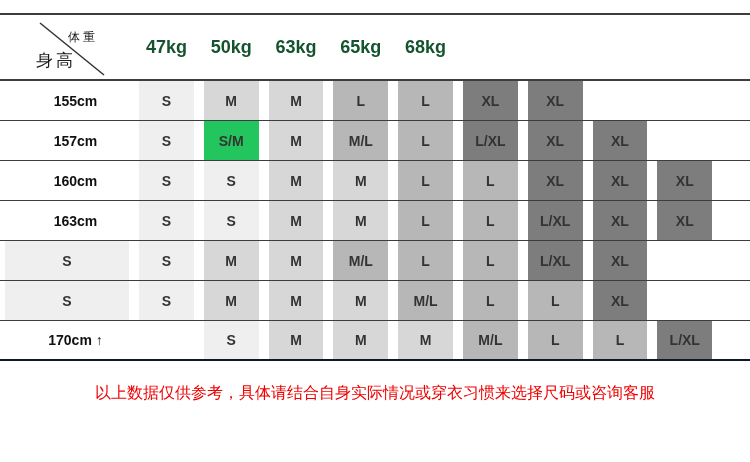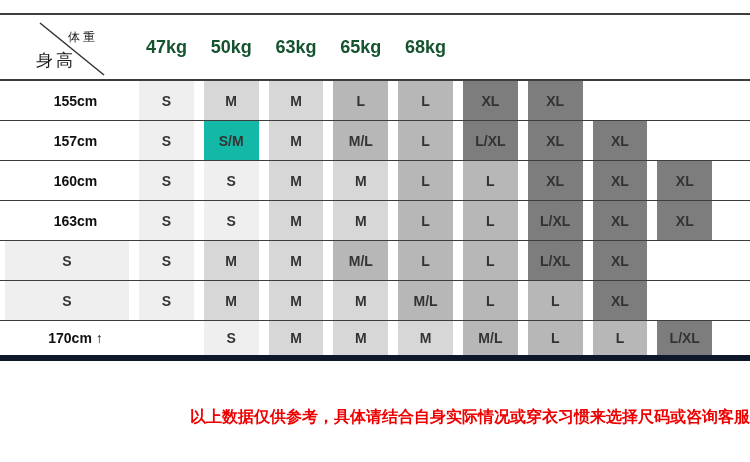--- a/index.html
+++ b/index.html
@@ -19,21 +19,21 @@
     width: 750px;
   }
   .header-row {
     height: 66px;
     border-bottom: 2px solid #3d3d3d;
   }
   .data-row {
     height: 40px;
     border-bottom: 1.5px solid #3d3d3d;
   }
-  .data-row:last-child { border-bottom: 6px solid #0f172a; }
+  .data-row:last-child { border-bottom: 2px solid #0f172a; }
   .corner { position: relative; }
   .corner svg { position: absolute; top: 0; left: 0; }
   .corner-weight {
     position: absolute; top: 5px; left: 68px;
     font-size: 12px; color: #1a1a1a; letter-spacing: 3px; margin-top: 9px;
   }
   .corner-height {
     position: absolute; bottom: 7px; left: 36px;
     font-size: 17px; color: #1a1a1a; letter-spacing: 3px;
   }
@@ -47,22 +47,22 @@
     padding-left: 17px; white-space: nowrap;
   }
   .cell-slot { height: 100%; }
   .cell {
     height: 100%; margin: 0 5px;
     display: flex; align-items: center; justify-content: center;
     font-size: 14px; font-weight: bold; color: #333333;
   }
   .footnote {
     position: absolute; top: 383px; left: 0; width: 750px;
-    text-align: right;
-    font-size: 16px; font-weight: bold; margin-top: 24px;
+    text-align: center;
+    font-size: 16px; font-weight: normal;
   }
 </style>
 </head>
 <body>
 
 <div class="size-table">
 
   <div class="grid-row header-row">
     <div class="corner">
       <svg width="134" height="64" viewBox="0 0 134 64">
@@ -108,21 +108,21 @@
         <div class="cell"></div>
       </div>
   </div>
 
   <div class="grid-row data-row">
     <div class="row-label">157cm</div>
     <div class="cell-slot">
         <div class="cell" style="background: rgb(239, 239, 239);">S</div>
       </div>
     <div class="cell-slot">
-        <div class="cell" style="background: #14b8a6;">S/M</div>
+        <div class="cell" style="background: #22c55e;">S/M</div>
       </div>
     <div class="cell-slot">
         <div class="cell" style="background: rgb(215, 215, 215);">M</div>
       </div>
     <div class="cell-slot">
         <div class="cell" style="background: rgb(183, 183, 183);">M/L</div>
       </div>
     <div class="cell-slot">
         <div class="cell" style="background: rgb(183, 183, 183);">L</div>
       </div>

